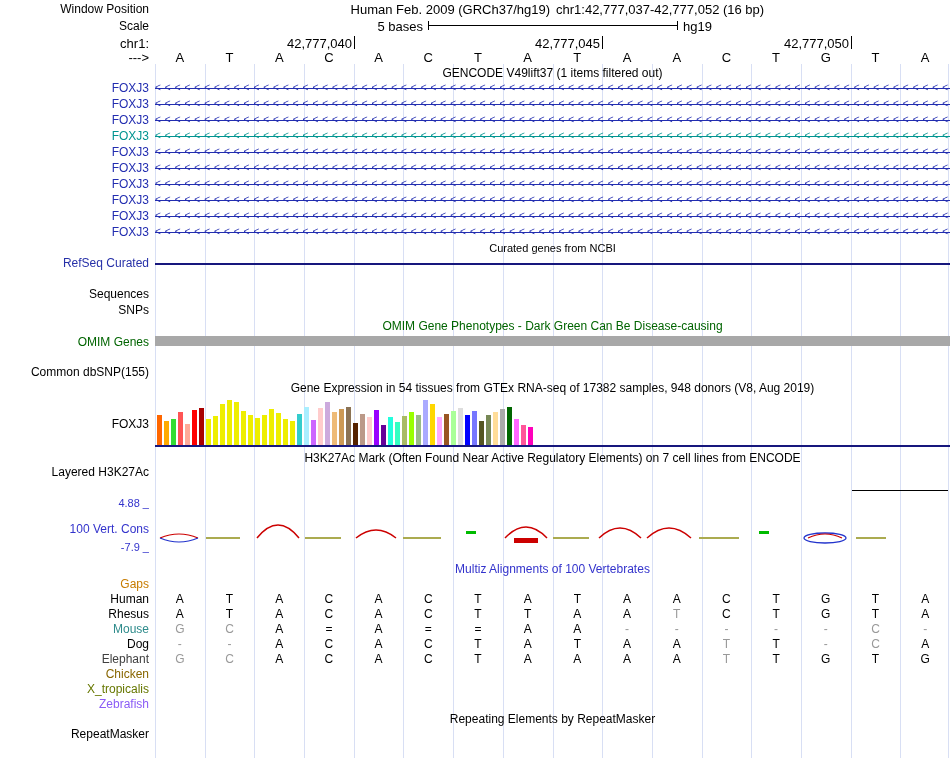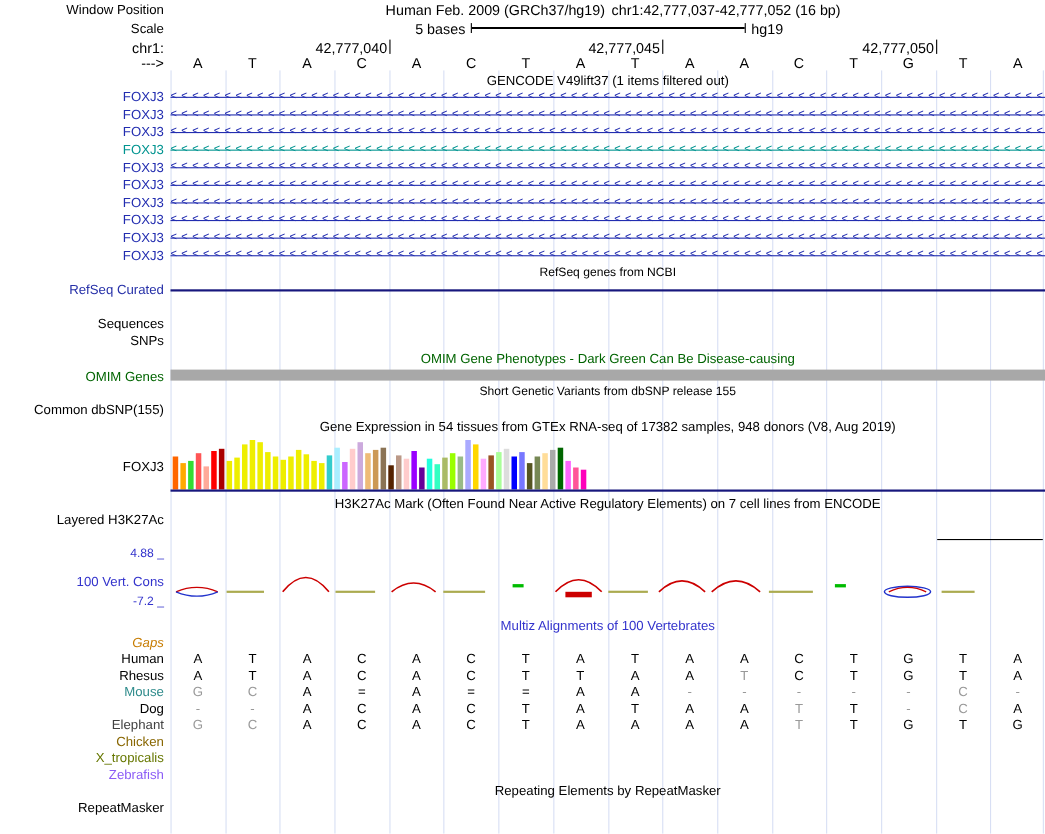--- a/index.html
+++ b/index.html
@@ -164,32 +164,31 @@
         <div class="geneline" style="background: rgb(34, 45, 176);"></div>
         <div class="genearrows" style="color: rgb(34, 45, 176);">&lt;&lt;&lt;&lt;&lt;&lt;&lt;&lt;&lt;&lt;&lt;&lt;&lt;&lt;&lt;&lt;&lt;&lt;&lt;&lt;&lt;&lt;&lt;&lt;&lt;&lt;&lt;&lt;&lt;&lt;&lt;&lt;&lt;&lt;&lt;&lt;&lt;&lt;&lt;&lt;&lt;&lt;&lt;&lt;&lt;&lt;&lt;&lt;&lt;&lt;&lt;&lt;&lt;&lt;&lt;&lt;&lt;&lt;&lt;&lt;&lt;&lt;&lt;&lt;&lt;&lt;&lt;&lt;&lt;&lt;&lt;&lt;&lt;&lt;&lt;&lt;&lt;&lt;&lt;&lt;&lt;&lt;&lt;&lt;&lt;&lt;&lt;&lt;</div>
       </div>
       <div class="generow" style="top: 224px;">
         <div class="genelab" style="color: rgb(34, 45, 176);">FOXJ3</div>
         <div class="geneline" style="background: rgb(34, 45, 176);"></div>
         <div class="genearrows" style="color: rgb(34, 45, 176);">&lt;&lt;&lt;&lt;&lt;&lt;&lt;&lt;&lt;&lt;&lt;&lt;&lt;&lt;&lt;&lt;&lt;&lt;&lt;&lt;&lt;&lt;&lt;&lt;&lt;&lt;&lt;&lt;&lt;&lt;&lt;&lt;&lt;&lt;&lt;&lt;&lt;&lt;&lt;&lt;&lt;&lt;&lt;&lt;&lt;&lt;&lt;&lt;&lt;&lt;&lt;&lt;&lt;&lt;&lt;&lt;&lt;&lt;&lt;&lt;&lt;&lt;&lt;&lt;&lt;&lt;&lt;&lt;&lt;&lt;&lt;&lt;&lt;&lt;&lt;&lt;&lt;&lt;&lt;&lt;&lt;&lt;&lt;&lt;&lt;&lt;&lt;&lt;</div>
       </div>
     </div>
 
-  <div class="ctitle small t-refseq">RefSeq genes from NCBI</div>
+  <div class="ctitle small t-refseq">Curated genes from NCBI</div>
   <div class="lbl l-refseq">RefSeq Curated</div>
   <div class="refseq-line"></div>
 
   <div class="lbl l-sequences">Sequences</div>
   <div class="lbl l-snps">SNPs</div>
 
   <div class="ctitle t-omim">OMIM Gene Phenotypes - Dark Green Can Be Disease-causing</div>
   <div class="lbl l-omim">OMIM Genes</div>
   <div class="omim-bar"></div>
 
-  <div class="ctitle small t-dbsnp">Short Genetic Variants from dbSNP release 155</div>
   <div class="lbl l-dbsnp">Common dbSNP(155)</div>
 
   <div class="ctitle t-gtex">Gene Expression in 54 tissues from GTEx RNA-seq of 17382 samples, 948 donors (V8, Aug 2019)</div>
   <div class="lbl l-gtexgene">FOXJ3</div>
   <div id="gtex-bars">
       <div class="gtexbar" style="left: 157px; top: 415px; height: 30px; background: rgb(255, 102, 0);"></div>
       <div class="gtexbar" style="left: 164px; top: 421px; height: 24px; background: rgb(255, 170, 0);"></div>
       <div class="gtexbar" style="left: 171px; top: 419px; height: 26px; background: rgb(51, 221, 51);"></div>
       <div class="gtexbar" style="left: 178px; top: 412px; height: 33px; background: rgb(255, 85, 85);"></div>
       <div class="gtexbar" style="left: 185px; top: 424px; height: 21px; background: rgb(255, 170, 153);"></div>
@@ -244,21 +243,21 @@
       <div class="gtexbar" style="left: 528px; top: 427px; height: 18px; background: rgb(255, 0, 187);"></div>
     </div>
   <div class="gtex-baseline"></div>
 
   <div class="ctitle t-h3k">H3K27Ac Mark (Often Found Near Active Regulatory Elements) on 7 cell lines from ENCODE</div>
   <div class="lbl l-h3k">Layered H3K27Ac</div>
   <div class="h3k-line"></div>
 
   <div class="lbl l-consmax">4.88 _</div>
   <div class="lbl l-cons">100 Vert. Cons</div>
-  <div class="lbl l-consmin">-7.2 _</div>
+  <div class="lbl l-consmin">-7.9 _</div>
   <svg id="cons-svg" class="cons-svg" width="795" height="46" viewBox="0 0 795 46">
       <path d="M 5 26 Q 24 18 43 26" stroke="#cc0000" stroke-width="1.2" fill="none"></path>
       <path d="M 5 26 Q 24 34 43 26" stroke="#2233cc" stroke-width="1.2" fill="none"></path>
       <rect x="51" y="25" width="34" height="2" fill="#abab50"></rect>
       <path d="M 102 26 Q 123 0 144 26" stroke="#cc0000" stroke-width="1.5" fill="none"></path>
       <rect x="150" y="25" width="36" height="2" fill="#abab50"></rect>
       <path d="M 201 26 Q 221 10 241 26" stroke="#cc0000" stroke-width="1.5" fill="none"></path>
       <rect x="248" y="25" width="38" height="2" fill="#abab50"></rect>
       <rect x="311" y="19" width="10" height="3" fill="#00bb00"></rect>
       <path d="M 350 26 Q 371 4 392 26" stroke="#cc0000" stroke-width="1.5" fill="none"></path>
@@ -268,21 +267,21 @@
       <path d="M 492 26 Q 514 6 536 26" stroke="#cc0000" stroke-width="1.5" fill="none"></path>
       <rect x="544" y="25" width="40" height="2" fill="#abab50"></rect>
       <rect x="604" y="19" width="10" height="3" fill="#00bb00"></rect>
       <ellipse cx="670" cy="26" rx="21" ry="5" stroke="#2233cc" stroke-width="1.3" fill="none"></ellipse>
       <path d="M 653 26 Q 670 18 687 26" stroke="#cc0000" stroke-width="1.2" fill="none"></path>
       <rect x="701" y="25" width="30" height="2" fill="#abab50"></rect>
     </svg>
 
   <div class="ctitle t-multiz">Multiz Alignments of 100 Vertebrates</div>
   <div id="multiz-rows">
-      <div class="mzrow" style="top: 577px; font-style: italic;">
+      <div class="mzrow" style="top: 577px;">
         <div class="mzlab" style="color: rgb(199, 124, 0);">Gaps</div>
       </div>
       <div class="mzrow" style="top: 592px;">
         <div class="mzlab" style="color: rgb(0, 0, 0);">Human</div>
         <div class="mzcell" style="left: 179.844px;">A</div>
         <div class="mzcell" style="left: 229.531px;">T</div>
         <div class="mzcell" style="left: 279.219px;">A</div>
         <div class="mzcell" style="left: 328.906px;">C</div>
         <div class="mzcell" style="left: 378.594px;">A</div>
         <div class="mzcell" style="left: 428.281px;">C</div>

